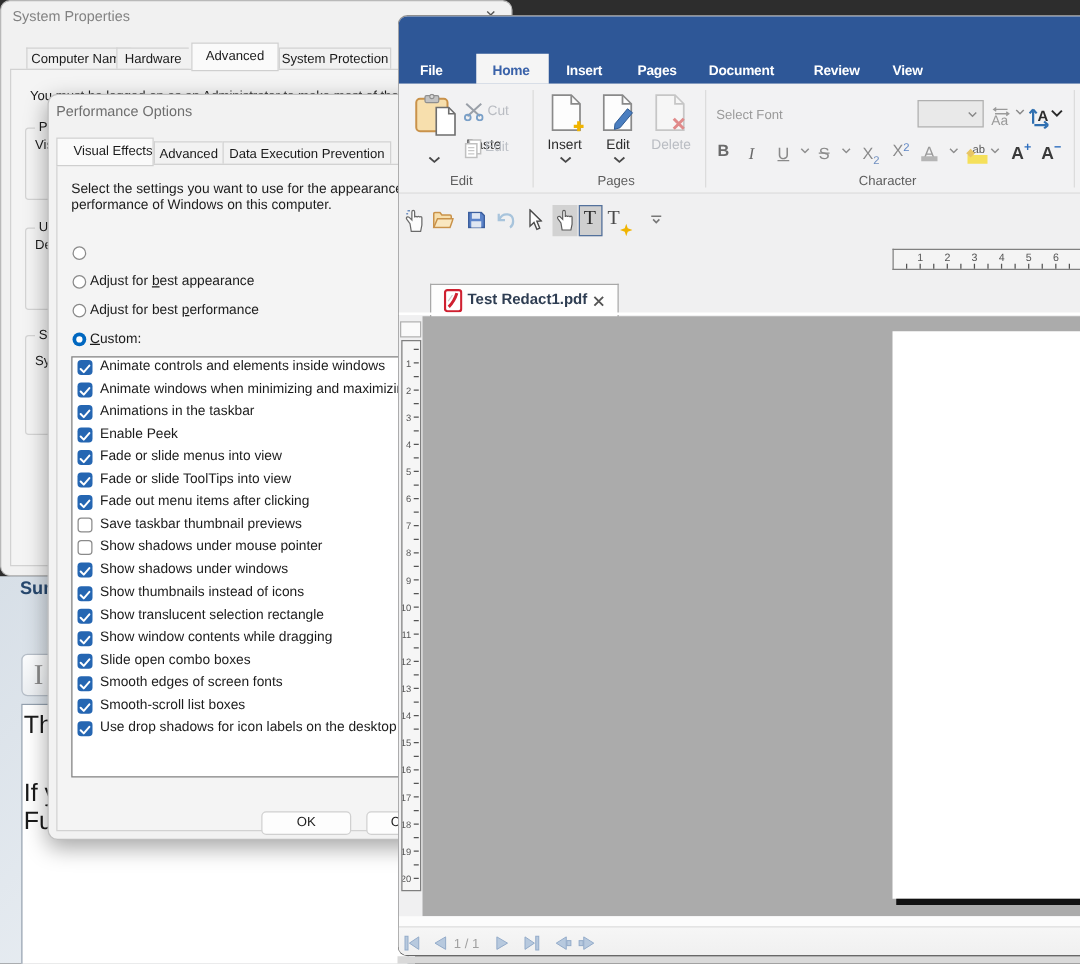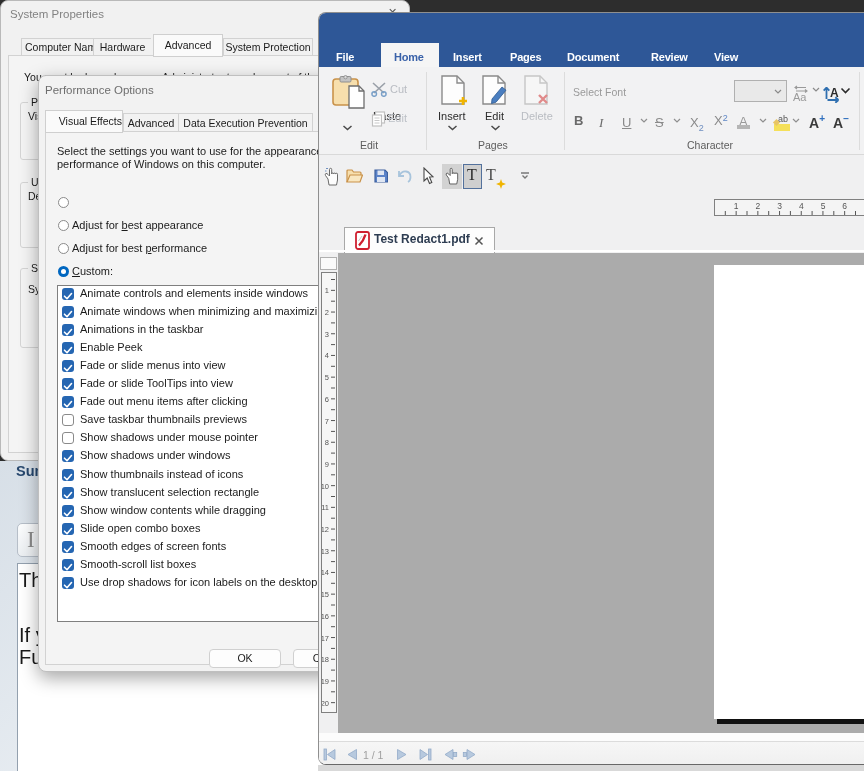--- a/index.html
+++ b/index.html
@@ -163,21 +163,21 @@
         <span class="cbl">Fade or slide ToolTips into view</span>
       </div>
       <div class="cbrow" style="top:109.1px;">
         <span class="cb cbon"><svg width="12" height="12" viewBox="0 0 12 12">
             <path d="M2.5 6.2 L5 8.7 L9.5 3.5" stroke="#fff" stroke-width="1.6" fill="none" stroke-linecap="round" stroke-linejoin="round"></path>
           </svg></span>
         <span class="cbl">Fade out menu items after clicking</span>
       </div>
       <div class="cbrow" style="top:127.2px;">
         <span class="cb cboff"></span>
-        <span class="cbl">Save taskbar thumbnails previews</span>
+        <span class="cbl">Save taskbar thumbnail previews</span>
       </div>
       <div class="cbrow" style="top:145.3px;">
         <span class="cb cboff"></span>
         <span class="cbl">Show shadows under mouse pointer</span>
       </div>
       <div class="cbrow" style="top:163.4px;">
         <span class="cb cbon"><svg width="12" height="12" viewBox="0 0 12 12">
             <path d="M2.5 6.2 L5 8.7 L9.5 3.5" stroke="#fff" stroke-width="1.6" fill="none" stroke-linecap="round" stroke-linejoin="round"></path>
           </svg></span>
         <span class="cbl">Show shadows under windows</span>

